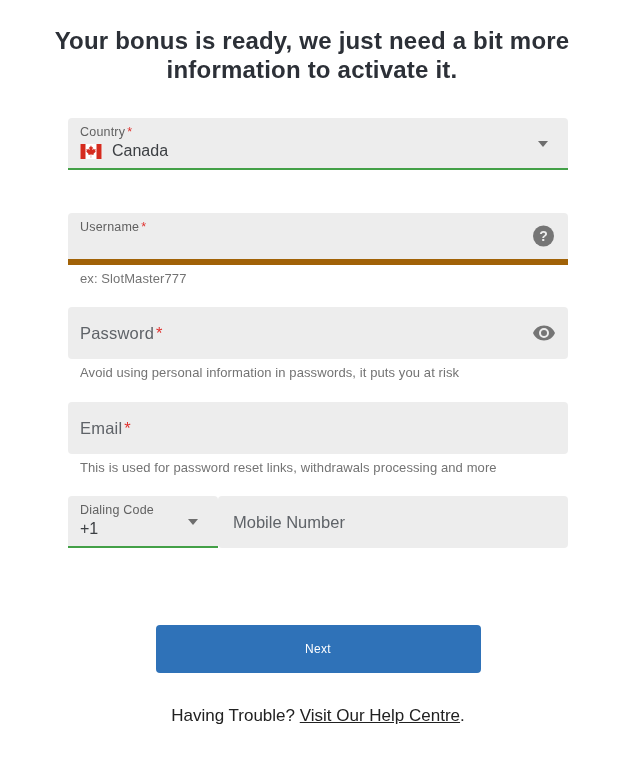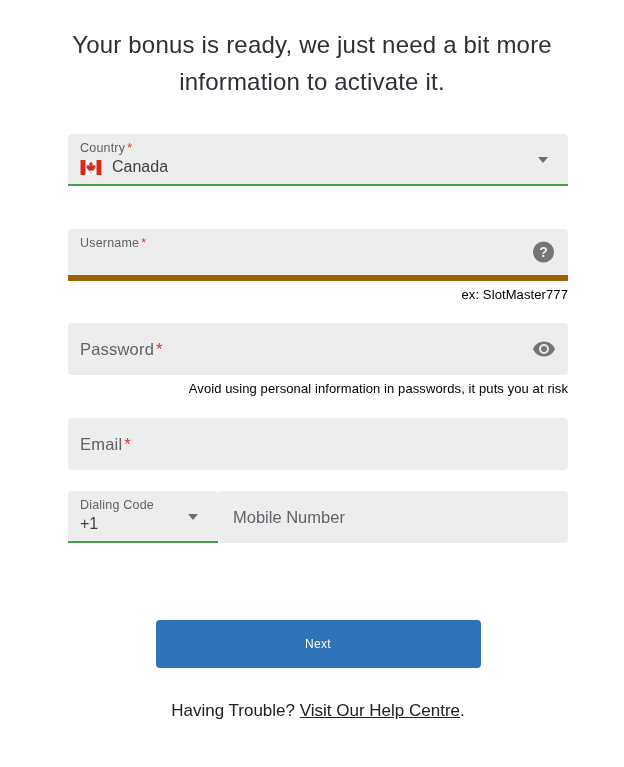--- a/index.html
+++ b/index.html
@@ -5,21 +5,21 @@
   * { margin:0; padding:0; box-sizing:border-box; }
   html,body { background:#ffffff; }
   body {
     width:624px; height:767px; overflow:hidden;
     font-family:"Liberation Sans","DejaVu Sans",sans-serif;
     color:#2e3238;
   }
   .page { padding-top:26px; }
   h1.page-title {
     width:520px; margin:0 auto; text-align:center;
-    font-size:24px; line-height:37px; font-weight:400; color:#2c3037;
+    font-size:24px; line-height:29px; font-weight:700; color:#2c3037;
     letter-spacing:.2px;
   }
   .form { width:500px; margin:34px auto 17px auto; margin-left:68px; }
 
   .field {
     position:relative; background:#ededed; border-radius:4px;
     height:52px; width:100%;
   }
   .field.underline-green { border-bottom:2px solid #43a047; border-radius:4px 4px 0 0; }
   .field.underline-dark  { border-bottom:6px solid #a16207; border-radius:4px 4px 0 0; }
@@ -66,21 +66,21 @@
     font-size:14px; font-weight:700; text-align:center; line-height:21px;
     cursor:pointer;
   }
   .eye-wrap {
     position:absolute; right:12px; top:50%; transform:translateY(-50%);
     width:24px; height:24px; cursor:pointer; line-height:0;
   }
 
   .helper {
     margin-top:6px; padding-left:12px;
-    font-size:13px; color:#000000; letter-spacing:.1px;text-align:right;
+    font-size:13px; color:#737373; letter-spacing:.1px;
   }
 
   .group-username { margin-top:43px; }
   .group-password { margin-top:21px; }
   .group-email    { margin-top:22px; }
 
   .phone-row { margin-top:21px; display:flex; }
   .dialing   { width:150px; flex:none; }
   .mobile    { flex:1; }
 
@@ -150,20 +150,21 @@
       </div>
       <div class="helper">Avoid using personal information in passwords, it puts you at risk</div>
     </div>
 
     <div class="group-email">
       <div class="field">
         <div class="big-label">
           <span>Email</span><span class="req">*</span>
         </div>
       </div>
+      <div class="helper">This is used for password reset links, withdrawals processing and more</div>
     </div>
 
     <div class="phone-row">
       <div class="field dialing underline-green">
         <div class="float-label">Dialing Code</div>
         <div class="value-row">+1</div>
         <span class="arrow"></span>
       </div>
       <div class="field mobile">
         <input class="mobile-input" placeholder="Mobile Number" style="">

